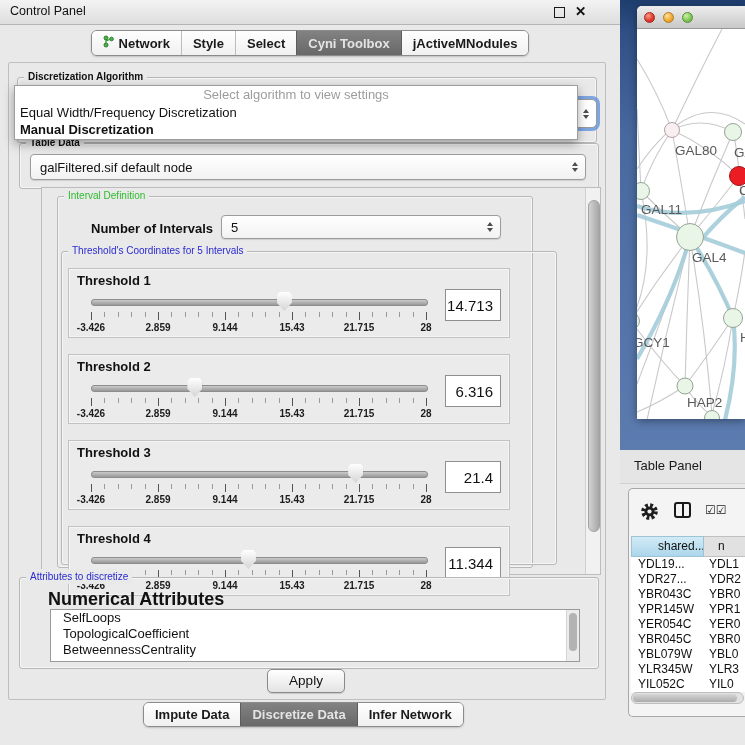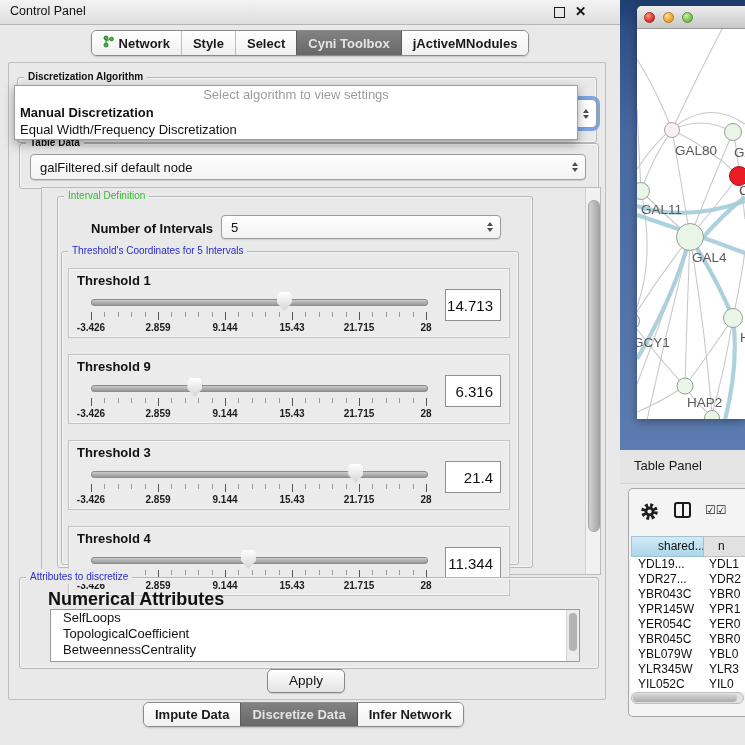--- a/index.html
+++ b/index.html
@@ -159,22 +159,22 @@
       <div class="combo-fragment">
         <span class="spin">
             <span class="arr-up"></span>
             <span class="arr-dn"></span>
           </span>
       </div>
 
       <div class="popup">
         <div class="prompt">Select algorithm to view settings</div>
         <div id="dd-items">
+            <div class="item">Equal Width/Frequency Discretization</div>
             <div class="item bold">Manual Discretization</div>
-            <div class="item">Equal Width/Frequency Discretization</div>
           </div>
       </div>
 
       <div class="group" style="left:10px;top:80px;width:578px;height:44px;">
         <span class="legend">Table Data</span>
         <div class="combo" style="left:10px;top:10px;width:556px;height:26px;">
           <span>galFiltered.sif default node</span>
           <span class="spin">
               <span class="arr-up"></span>
               <span class="arr-dn"></span>
@@ -188,21 +188,21 @@
 
           <span style="position:absolute;left:33px;top:24px;font-size:13px;font-weight:bold;color:#111;">Number of Intervals</span>
           <div class="combo" style="left:163px;top:18px;width:280px;height:24px;">
             <span>5</span>
             <span class="spin">
                 <span class="arr-up"></span>
                 <span class="arr-dn"></span>
               </span>
           </div>
 
-          <div class="group" style="left:3px;top:54px;width:456px;height:312px;">
+          <div class="group" style="left:3px;top:54px;width:456px;height:312px;padding-left:38px;">
             <span class="legend blue">Threshold's Coordinates for 5 Intervals</span>
             <div id="threshold-panels" style="position:absolute;left:0;top:16px;width:456px;">
                 <div class="th-panel">
                   <div class="th-label">Threshold 1</div>
                   <div class="th-track"></div>
                   <div class="th-thumb" style="left: 207.861px;"></div>
                   <div class="th-ticks">
                     <div class="tick major" style="left: 0%;"></div>
                     <div class="tick" style="left: 4%;"></div>
                     <div class="tick" style="left: 8%;"></div>
@@ -234,21 +234,21 @@
                     <span class="ticklabel" style="left: 0%;">-3.426</span>
                     <span class="ticklabel" style="left: 20%;">2.859</span>
                     <span class="ticklabel" style="left: 40%;">9.144</span>
                     <span class="ticklabel" style="left: 60%;">15.43</span>
                     <span class="ticklabel" style="left: 80%;">21.715</span>
                     <span class="ticklabel" style="left: 100%;">28</span>
                   </div>
                   <div class="th-value">14.713</div>
                 </div>
                 <div class="th-panel">
-                  <div class="th-label">Threshold 9</div>
+                  <div class="th-label">Threshold 2</div>
                   <div class="th-track"></div>
                   <div class="th-thumb" style="left: 118.349px;"></div>
                   <div class="th-ticks">
                     <div class="tick major" style="left: 0%;"></div>
                     <div class="tick" style="left: 4%;"></div>
                     <div class="tick" style="left: 8%;"></div>
                     <div class="tick" style="left: 12%;"></div>
                     <div class="tick" style="left: 16%;"></div>
                     <div class="tick major" style="left: 20%;"></div>
                     <div class="tick" style="left: 24%;"></div>

